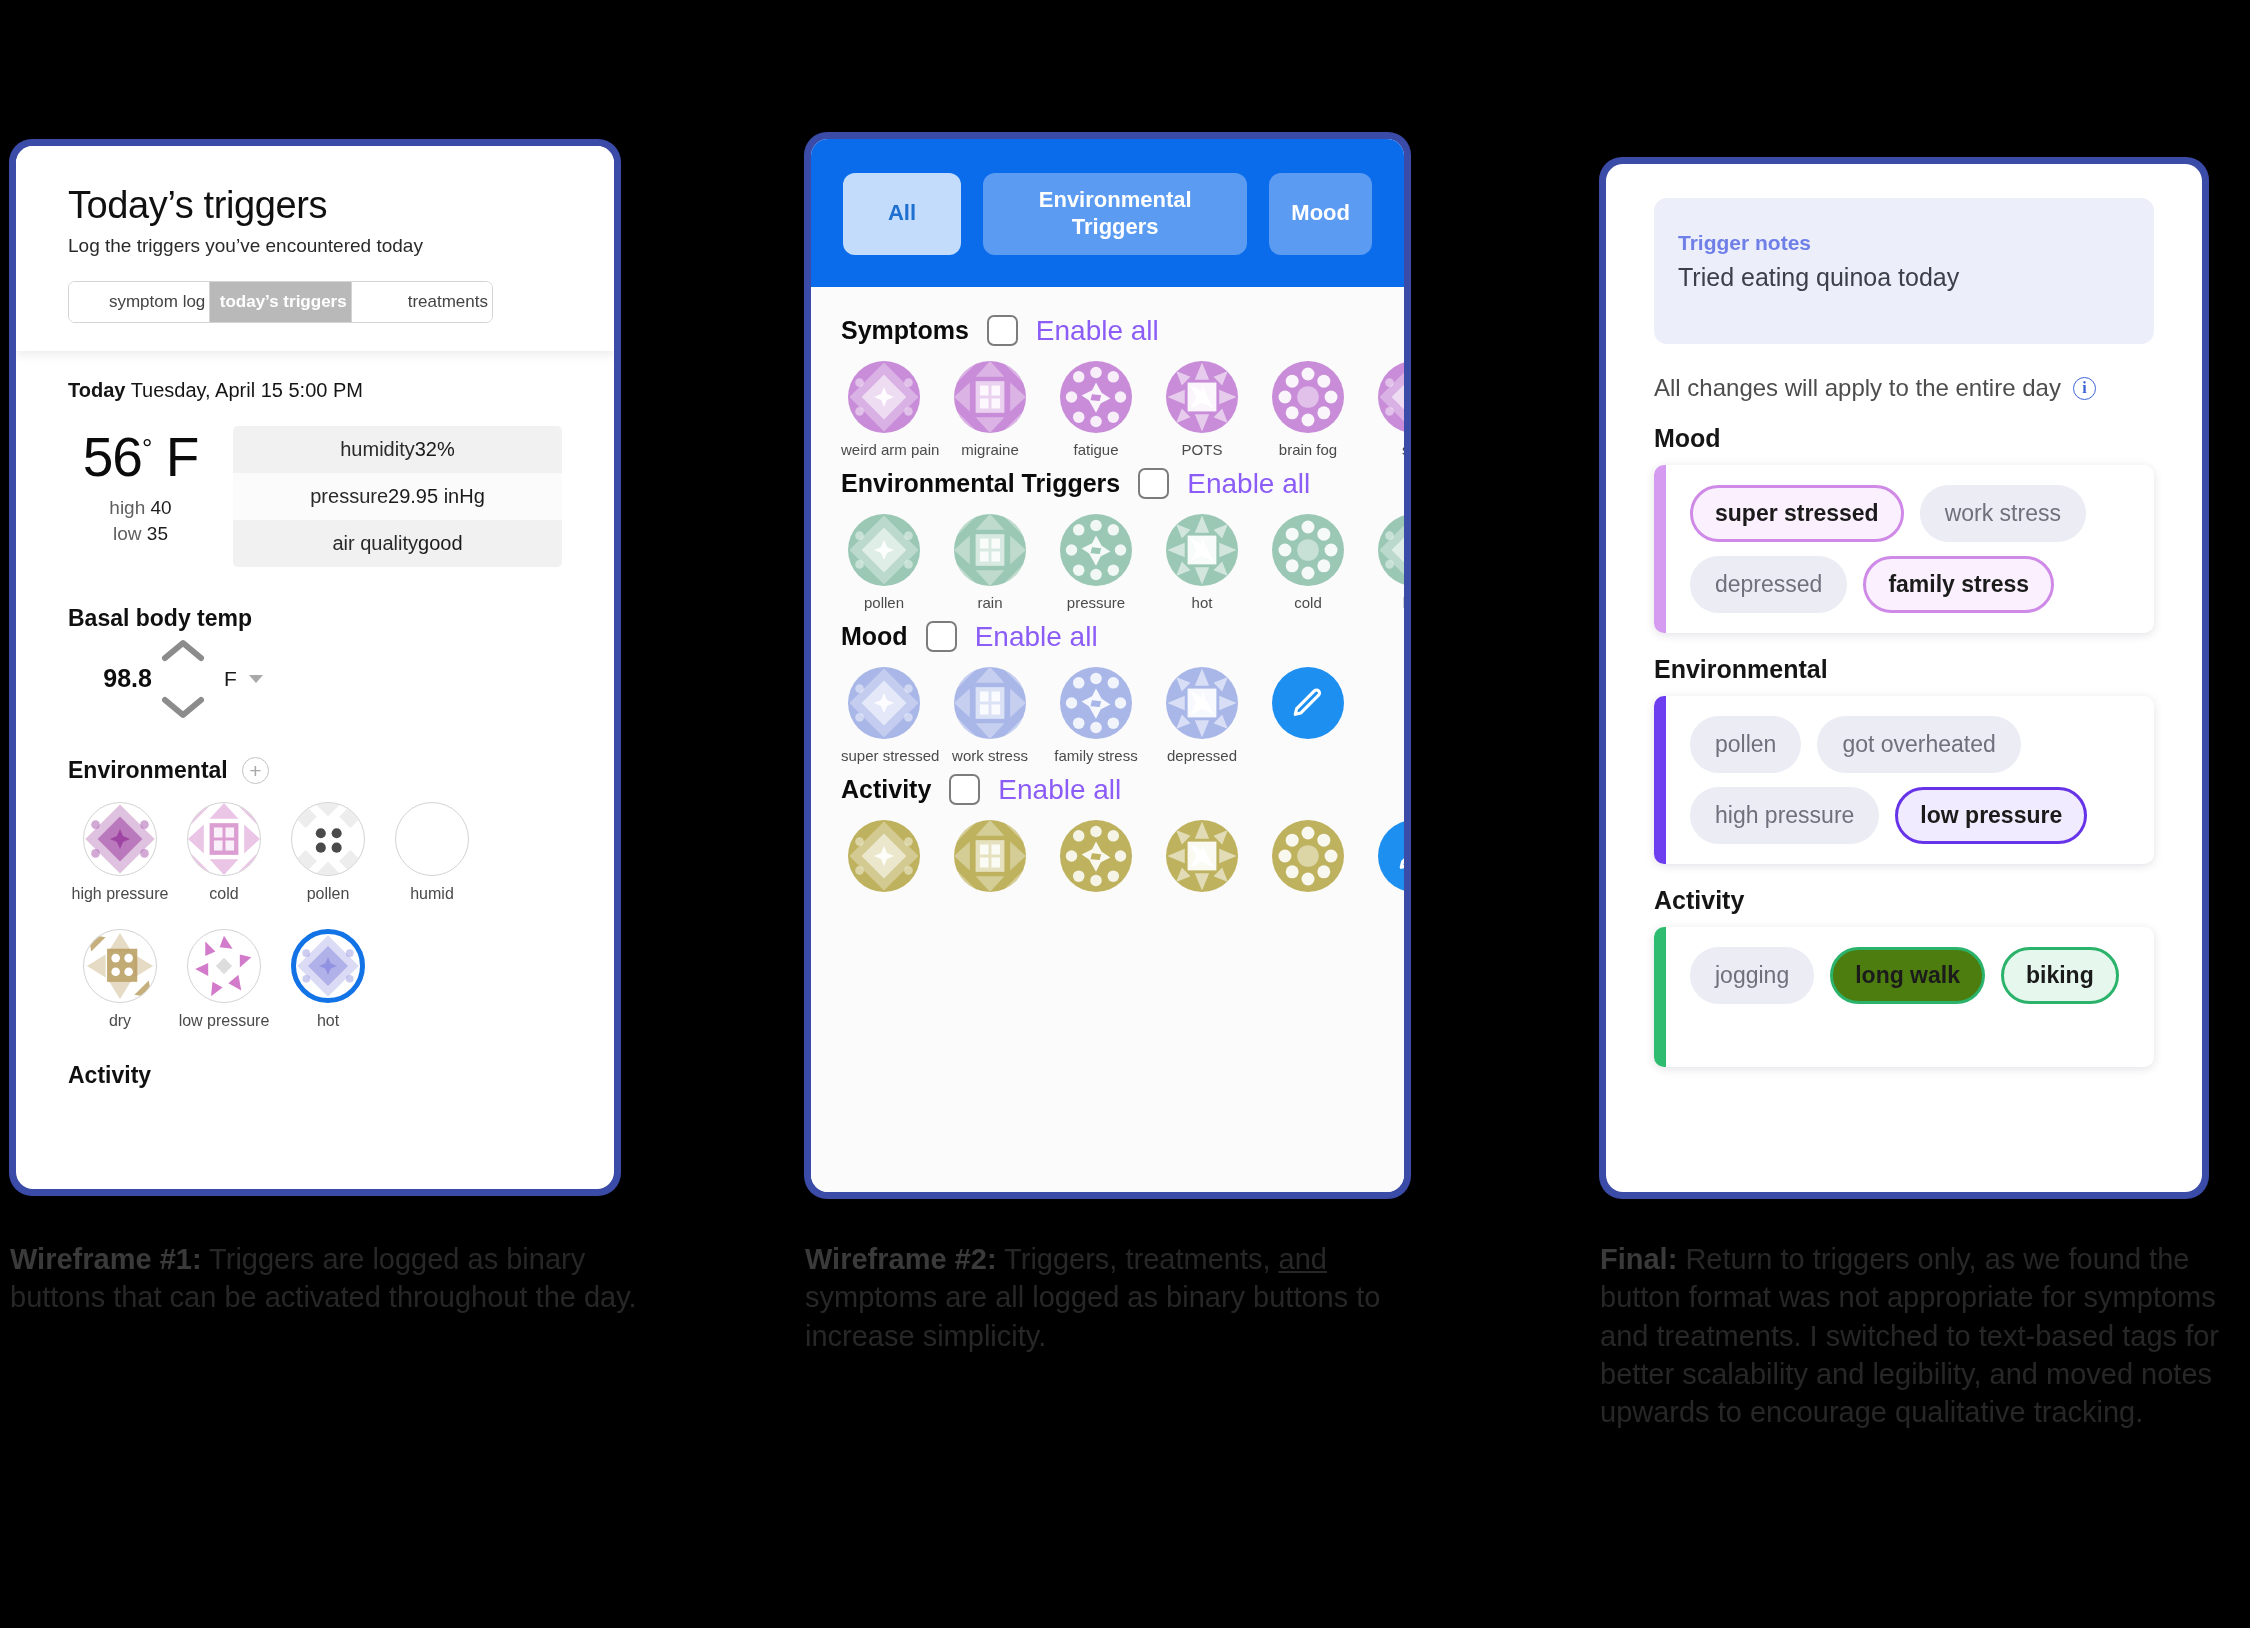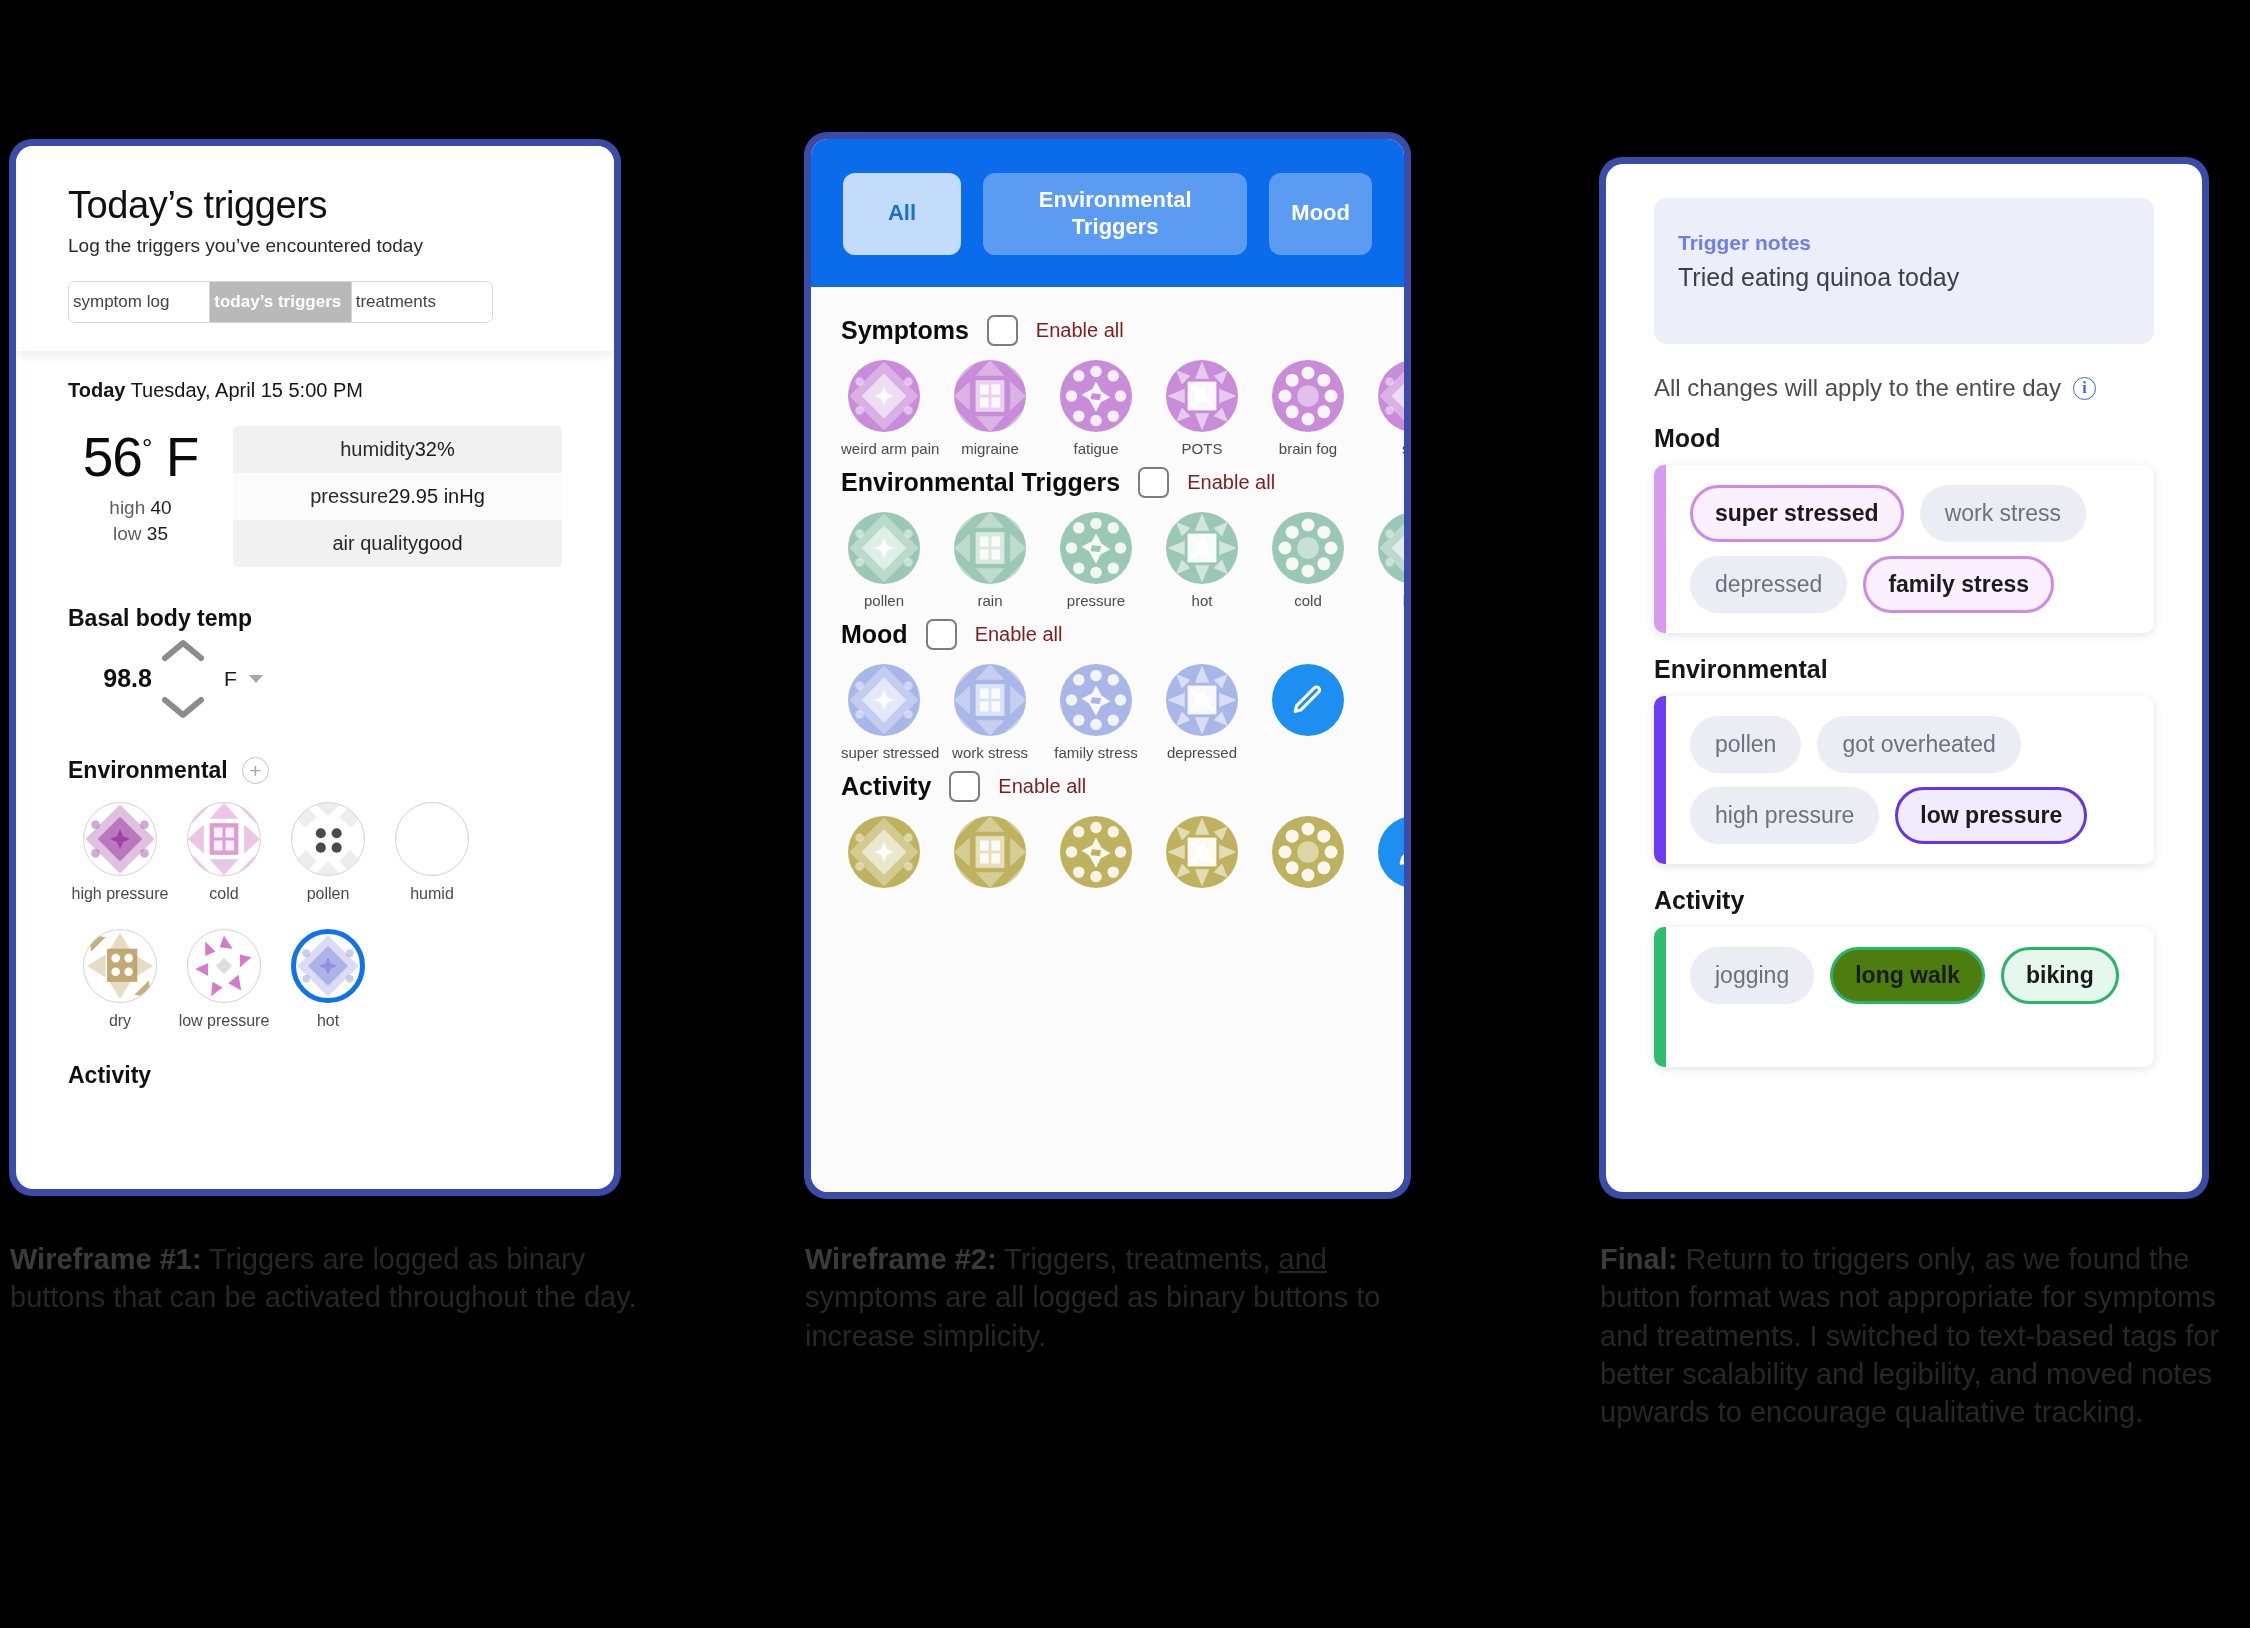--- a/index.html
+++ b/index.html
@@ -49,21 +49,21 @@
     position: relative; z-index: 2;
   }
   .p1-title { font-size: 38px; color: #101010; font-weight: normal; letter-spacing: -0.4px; }
   .p1-sub   { font-size: 19px; color: #2a2a2a; margin-top: 8px; }
   .segmented {
     display: flex; margin-top: 24px;
     border: 1px solid #d4d4d4; border-radius: 7px;
     overflow: hidden; width: 425px; background: #fff;
   }
   .seg {
-    flex: 1; text-align: left; padding: 10px 4px;
+    flex: 1; text-align: right; padding: 10px 4px;
     font-size: 17px; color: #444; background: #fff;
     border-right: 1px solid #d4d4d4; cursor: pointer;
   }
   .seg:last-child { border-right: none; }
   .seg.active { background: #b9b9b9; color: #ffffff; font-weight: bold; }
 
   .p1-body { padding: 28px 52px 0 52px; }
   .today-line { font-size: 20px; color: #151515; }
   .today-line b { font-weight: bold; }
 
@@ -119,21 +119,21 @@
   .p2-tab.first { background: #c3dcfb; color: #1f6fd0; min-width: 118px; }
   .p2-tab.second { flex: 1; }
   .p2-body { background: #fbfbfb; padding: 28px 30px 0 30px; height: 100%; }
   .p2-sec { margin-bottom: 10px; }
   .p2-sec-head { display: flex; align-items: center; gap: 18px; margin-bottom: 14px; }
   .p2-sec-title { font-size: 25px; font-weight: bold; color: #0b0b0b; }
   .p2-check {
     width: 31px; height: 31px; border-radius: 7px;
     border: 2.4px solid #7c7c7c; background: #fff; cursor: pointer;
   }
-  .p2-enable { font-size: 20px; color: #7f1d1d; }
+  .p2-enable { font-size: 28px; color: #8b5cf6; }
   .p2-row { display: flex; gap: 20px; }
   .p2-item { width: 86px; text-align: center; flex: 0 0 auto; }
   .p2-circle { width: 72px; height: 72px; border-radius: 50%; overflow: hidden; position: relative; margin: 0 auto 8px auto; }
   .p2-label { font-size: 15px; color: #4b4b4b; white-space: nowrap; }
   .edit-fab {
     width: 72px; height: 72px; border-radius: 50%; background: #1d8ff0;
     display: flex; align-items: center; justify-content: center; cursor: pointer;
     margin: 0 auto;
   }
 

